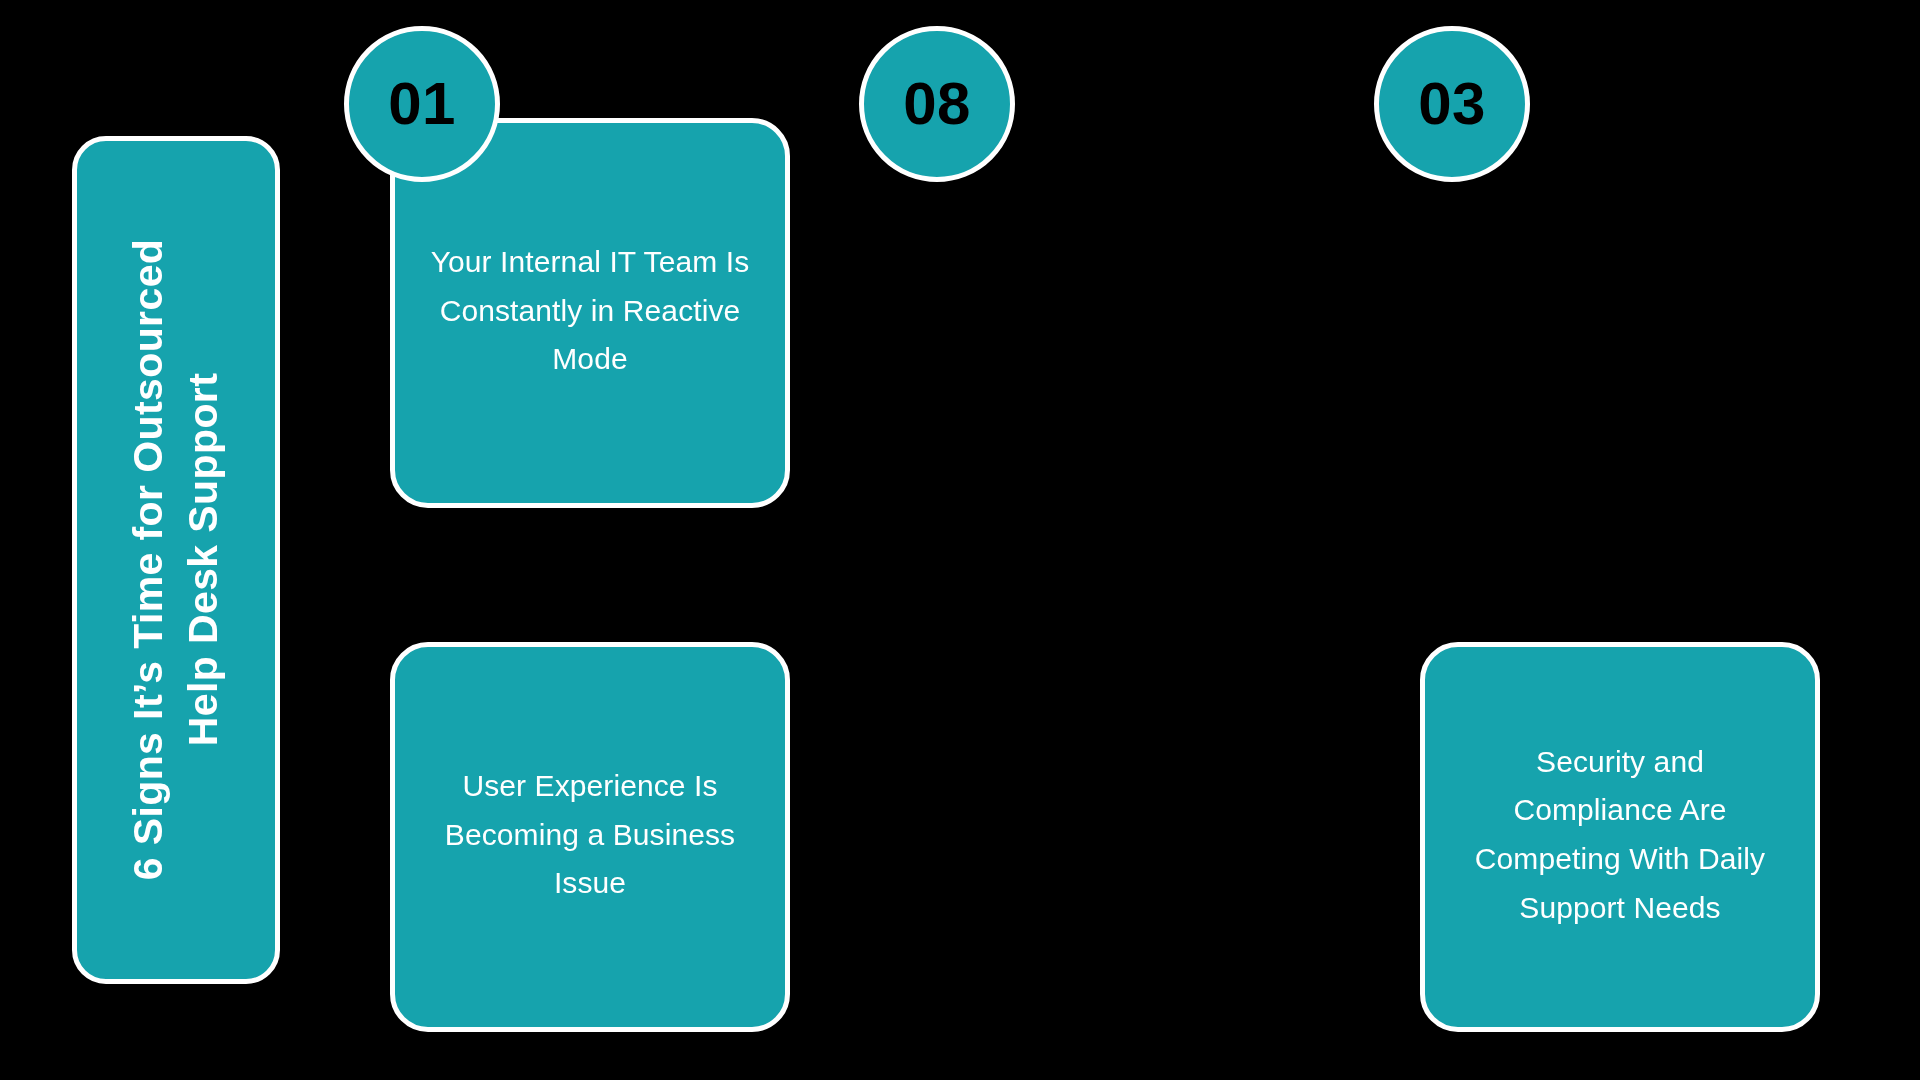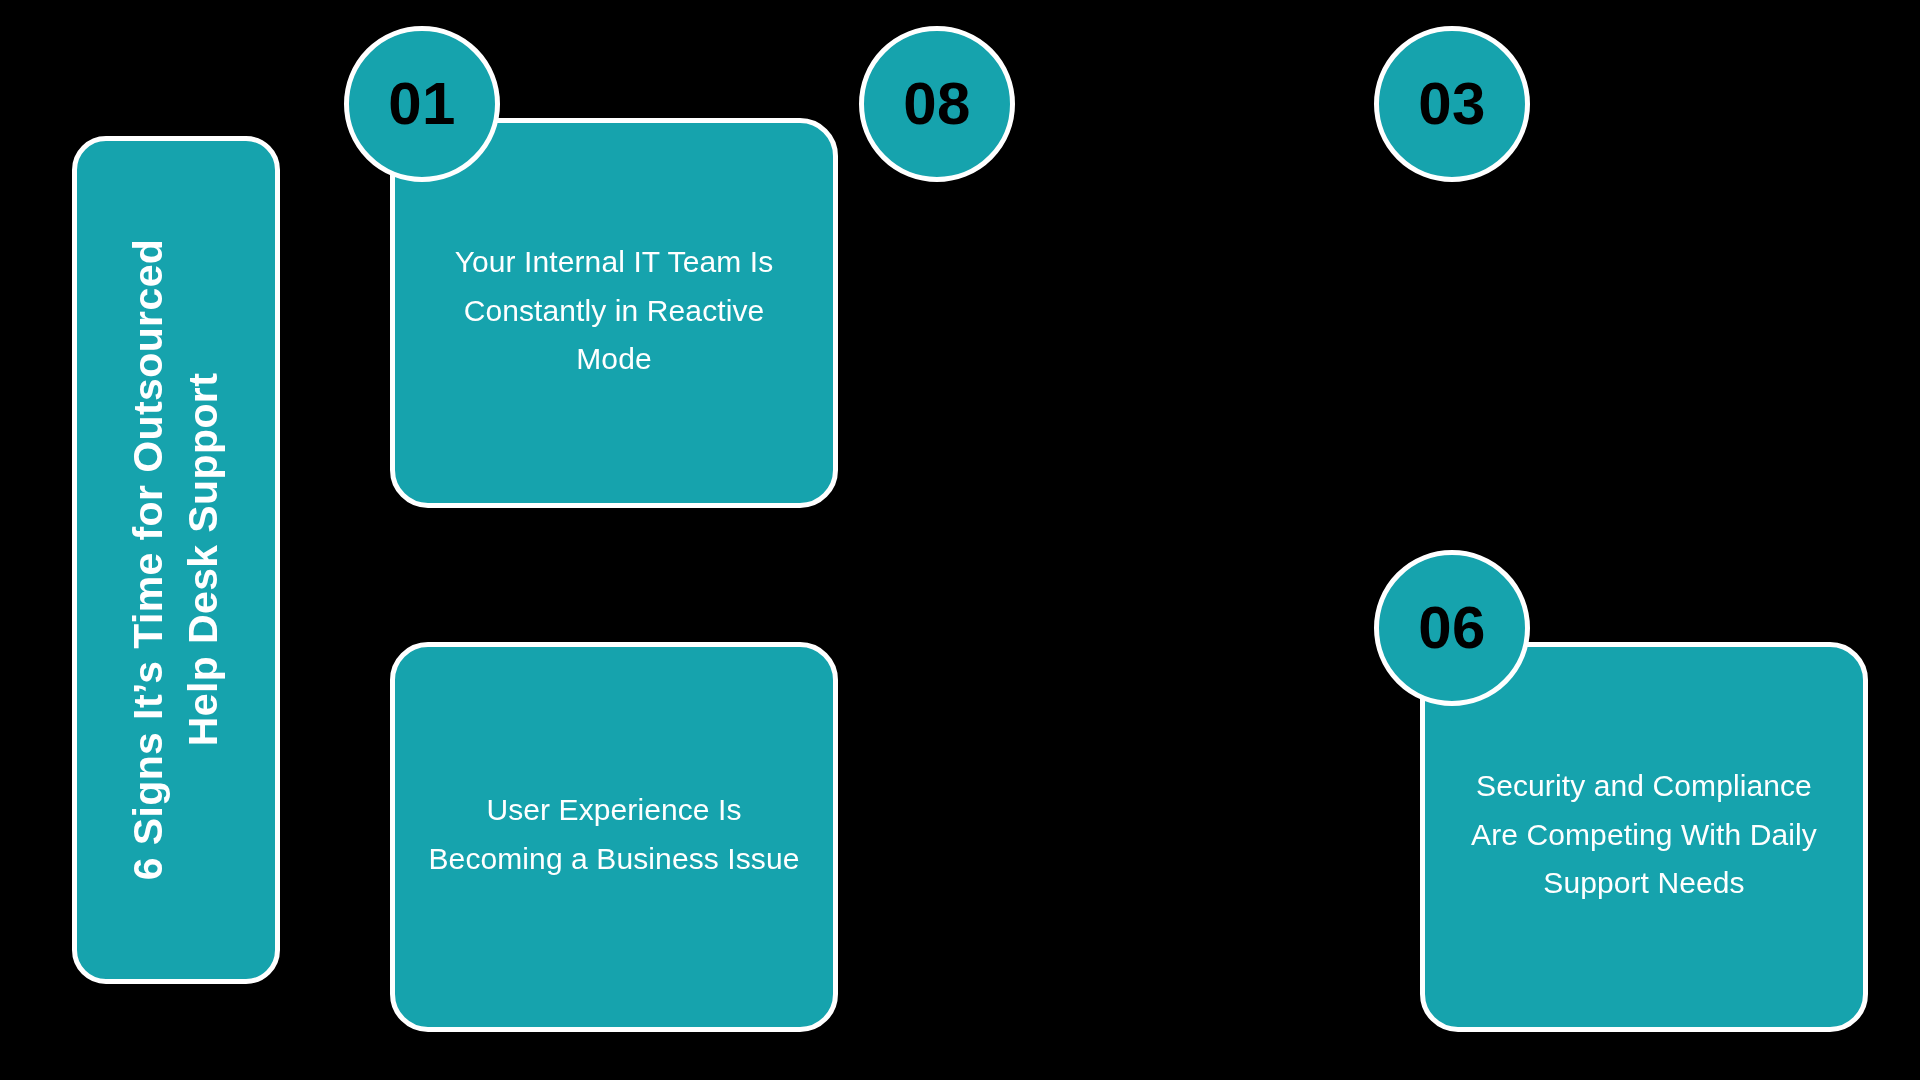--- a/index.html
+++ b/index.html
@@ -66,21 +66,21 @@
   .cell.c2 { left:1030px;top:0px;   }
   .cell.c3 { left:0px;   top:524px; }
   .cell.c4 { left:515px; top:524px; }
   .cell.c5 { left:1030px;top:524px; }
 
   
   .card {
     position:absolute;
     left:30px;
     top:70px;
-    width:448px;
+    width:400px;
     height:390px;
     background:#16A3AD;
     border:5px solid #FFFFFF;
     border-radius:38px;
     display:flex;
     align-items:center;
     justify-content:center;
     padding:26px 30px 30px 30px;
   }
 
@@ -157,19 +157,16 @@
       </div>
     </div>
 
     <div class="cell c4">
     </div>
 
     <div class="cell c5">
       <div class="card">
         <div class="card-text">Security and Compliance Are Competing With Daily Support Needs</div>
       </div>
-      <div class="badge">
-        <span class="badge-num">06</span>
-      </div>
     </div>
 
   </div>
 </div>
 
 </body></html>

